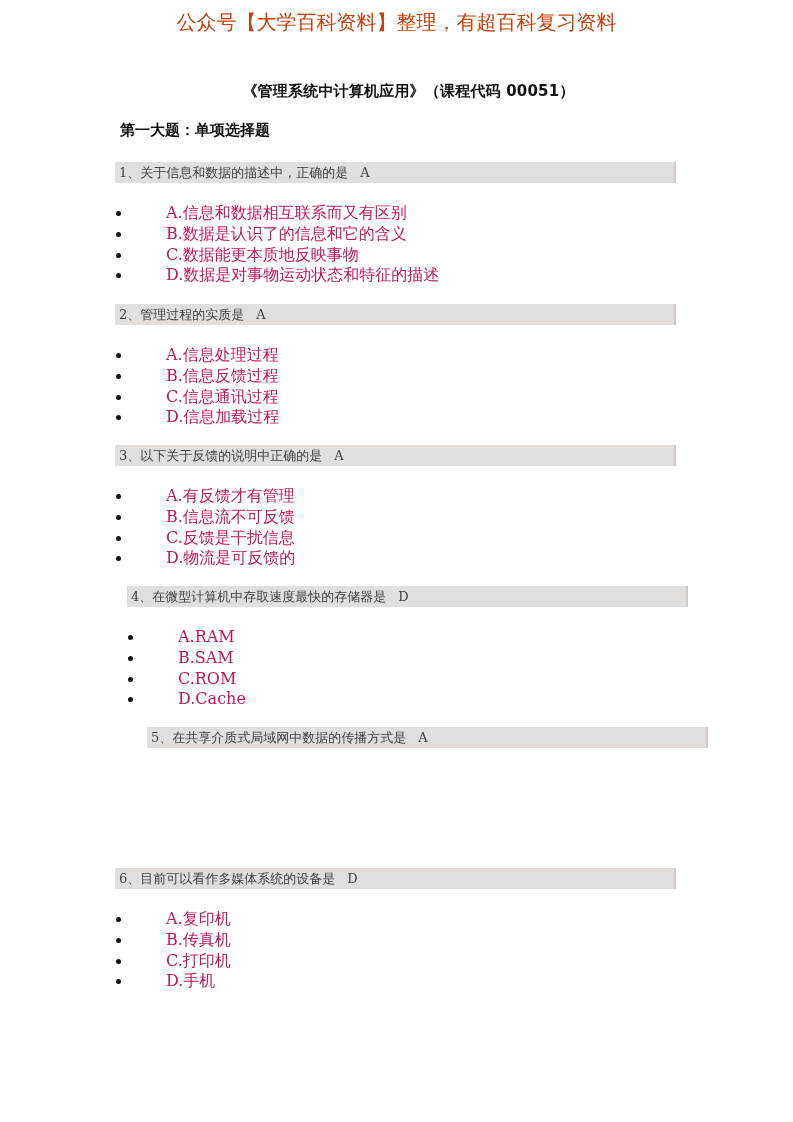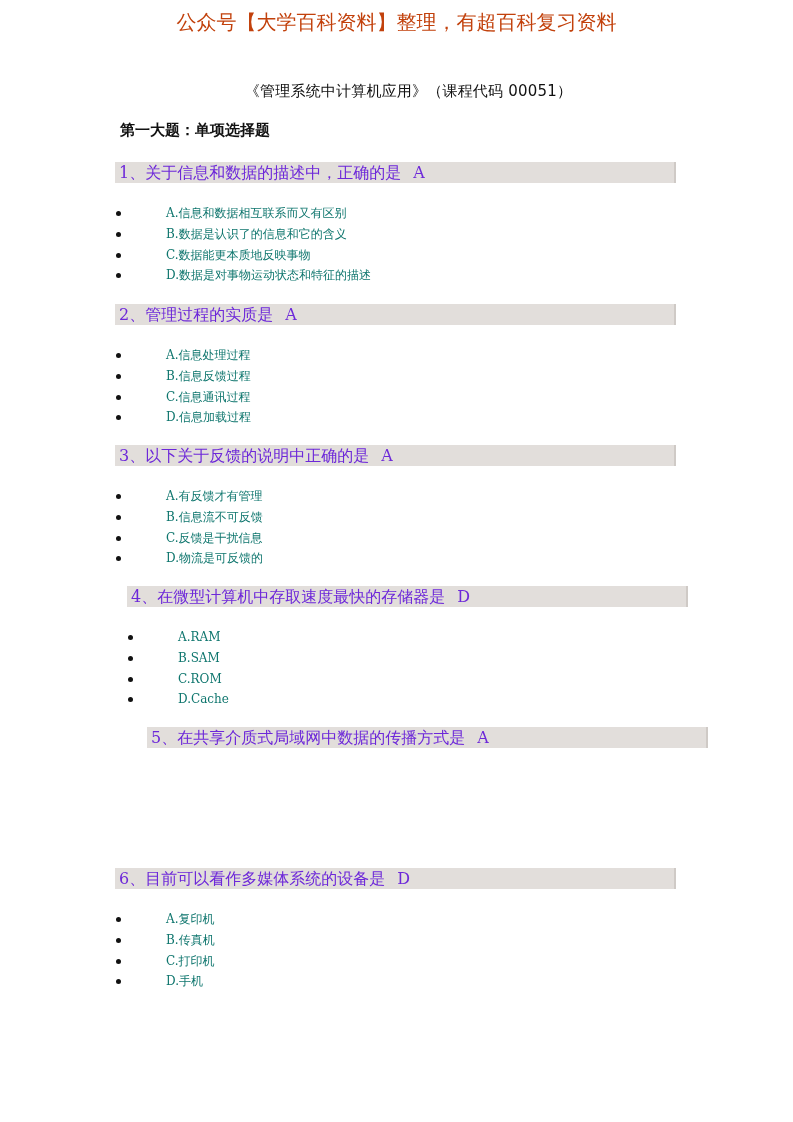--- a/index.html
+++ b/index.html
@@ -26,21 +26,21 @@
       color: #c2410c;
       font-family: "DejaVu Serif", "Liberation Serif", serif;
     }
     .doc-title {
       position: absolute;
       top: 82px;
       left: 0;
       width: 793px;
       text-align: center;
       font-size: 15px;
-      font-weight: normal;
+      font-weight: bold;
       font-family: "DejaVu Sans", "Liberation Sans", sans-serif;
       letter-spacing: 0.2px;
       padding-left: 24px;
       box-sizing: border-box;
     }
     .section-title {
       position: absolute;
       top: 121px;
       left: 120px;
       font-size: 15px;
@@ -50,42 +50,42 @@
     .question {
       position: absolute;
       left: 115px;
       width: 561px;
     }
     .q-head {
       height: 21px;
       background: #e2dedb;
       border-right: 2px solid #cfcac6;
       box-sizing: border-box;
-      font-size: 16px;
+      font-size: 13px;
       line-height: 21px;
       padding-left: 4px;
-      color: #6d28d9;
+      color: #404040;
       white-space: pre;
     }
     .q-head .answer {
       margin-left: 12px;
     }
     .options {
       list-style: none;
       margin: 0;
       padding: 0;
       margin-top: 20px;
     }
     .option {
       position: relative;
       height: 20.8px;
-      font-size: 12px;
+      font-size: 16px;
       line-height: 20.8px;
       padding-left: 51px;
-      color: #0f766e;
+      color: #be185d;
     }
     .option .bullet {
       position: absolute;
       left: 1px;
       top: 8px;
       width: 5px;
       height: 5px;
       border-radius: 50%;
       background: #111;
     }

